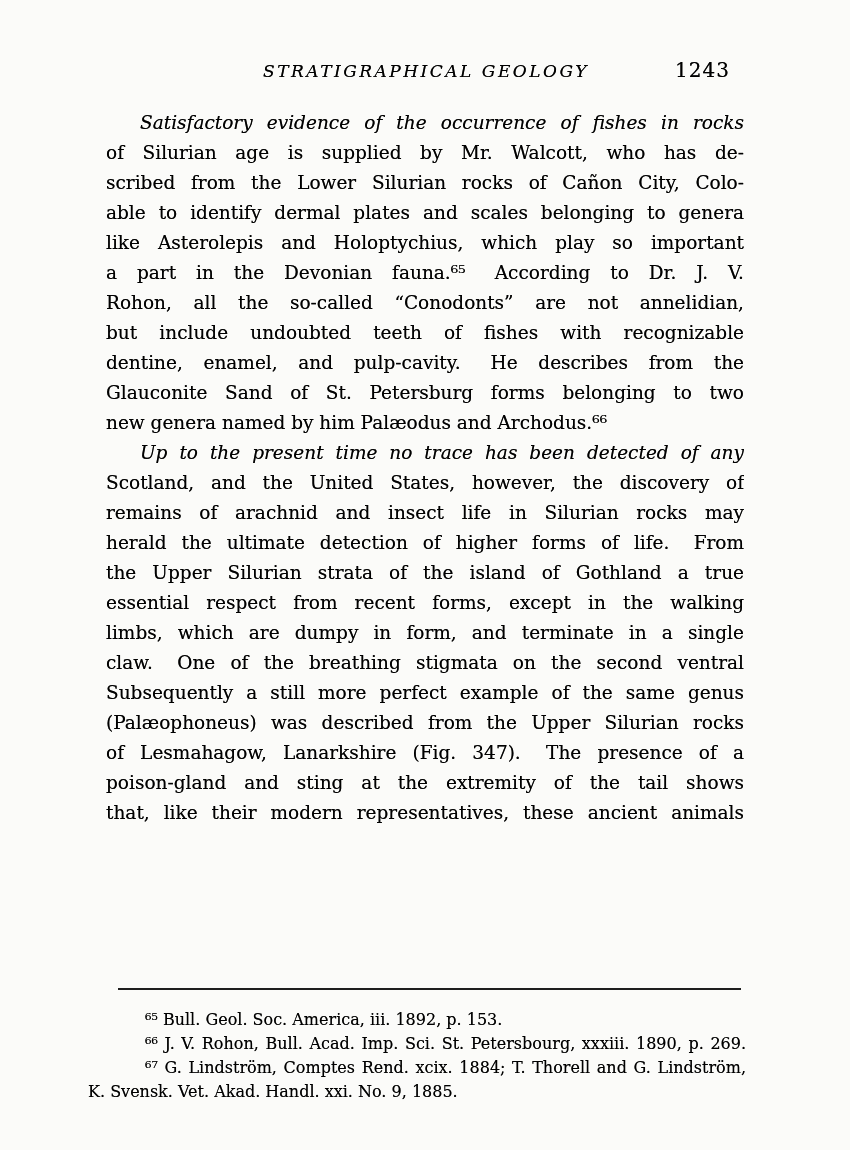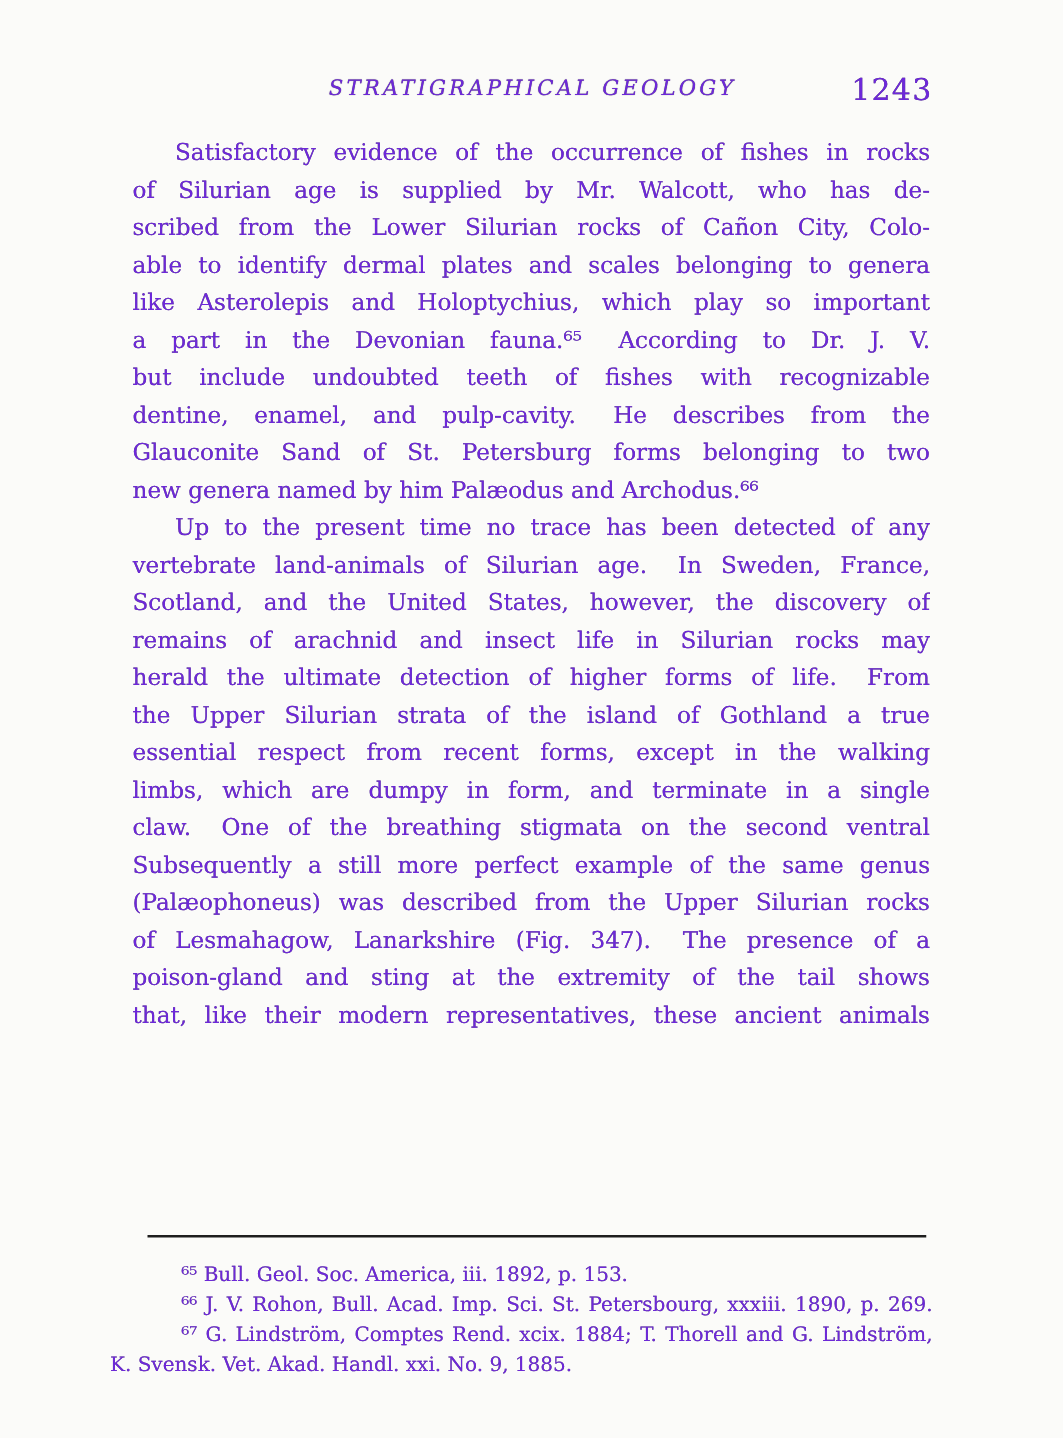--- a/index.html
+++ b/index.html
@@ -6,21 +6,21 @@
     margin: 0;
     padding: 0;
     background: #fbfbf9;
   }
   .page {
     position: relative;
     width: 850px;
     height: 1150px;
     background: #fbfbf9;
     font-family: "DejaVu Serif", serif;
-    color: #6d28d9;
+    color: #000000;
     overflow: hidden;
   }
   .running-head {
     position: absolute;
     left: 106px;
     top: 58px;
     width: 640px;
     height: 26px;
   }
   .running-title {
@@ -30,43 +30,43 @@
     top: 3px;
     text-align: center;
     font-style: italic;
     font-size: 17px;
     letter-spacing: 2.5px;
     text-shadow: 0 0 0.6px rgba(20,20,20,0.75);
     white-space: nowrap;
   }
   .page-number {
     position: absolute;
-    right: 0;
+    right: 16px;
     top: 0;
-    font-size: 24px;
+    font-size: 20px;
     letter-spacing: 1px;
     text-shadow: 0 0 0.5px rgba(20,20,20,0.7);
   }
   .body-text {
     position: absolute;
     left: 106px;
     top: 108px;
     width: 638px;
   }
   .line {
     height: 30px;
     line-height: 30px;
     font-size: 18.5px;
     text-align: justify;
     text-align-last: justify;
     -moz-text-align-last: justify;
     overflow: hidden;
     text-shadow: 0 0 0.5px rgba(20,20,20,0.65);
   }
-  .line.indent { text-indent: 34px; }
+  .line.indent { text-indent: 34px; font-style: italic; }
   .line.endpara {
     text-align-last: left;
     -moz-text-align-last: left;
   }
   .fn-rule {
     position: absolute;
     left: 118px;
     top: 988px;
     width: 623px;
     height: 2px;
@@ -104,27 +104,27 @@
     <span class="page-number">1243</span>
   </div>
 
   <div class="body-text">
     <div class="line indent">Satisfactory evidence of the occurrence of fishes in rocks</div>
     <div class="line">of Silurian age is supplied by Mr. Walcott, who has de-</div>
     <div class="line">scribed from the Lower Silurian rocks of Cañon City, Colo-</div>
     <div class="line">able to identify dermal plates and scales belonging to genera</div>
     <div class="line">like Asterolepis and Holoptychius, which play so important</div>
     <div class="line">a part in the Devonian fauna.⁶⁵  According to Dr. J. V.</div>
+    <div class="line">Rohon, all the so-called “Conodonts” are not annelidian,</div>
     <div class="line">but include undoubted teeth of fishes with recognizable</div>
     <div class="line">dentine, enamel, and pulp-cavity.  He describes from the</div>
     <div class="line">Glauconite Sand of St. Petersburg forms belonging to two</div>
     <div class="line endpara">new genera named by him Palæodus and Archodus.⁶⁶</div>
 
     <div class="line indent">Up to the present time no trace has been detected of any</div>
-    <div class="line">vertebrate land-animals of Silurian age.  In Sweden, France,</div>
     <div class="line">Scotland, and the United States, however, the discovery of</div>
     <div class="line">remains of arachnid and insect life in Silurian rocks may</div>
     <div class="line">herald the ultimate detection of higher forms of life.  From</div>
     <div class="line">the Upper Silurian strata of the island of Gothland a true</div>
     <div class="line">essential respect from recent forms, except in the walking</div>
     <div class="line">limbs, which are dumpy in form, and terminate in a single</div>
     <div class="line">claw.  One of the breathing stigmata on the second ventral</div>
     <div class="line">Subsequently a still more perfect example of the same genus</div>
     <div class="line">(Palæophoneus) was described from the Upper Silurian rocks</div>
     <div class="line">of Lesmahagow, Lanarkshire (Fig. 347).  The presence of a</div>

